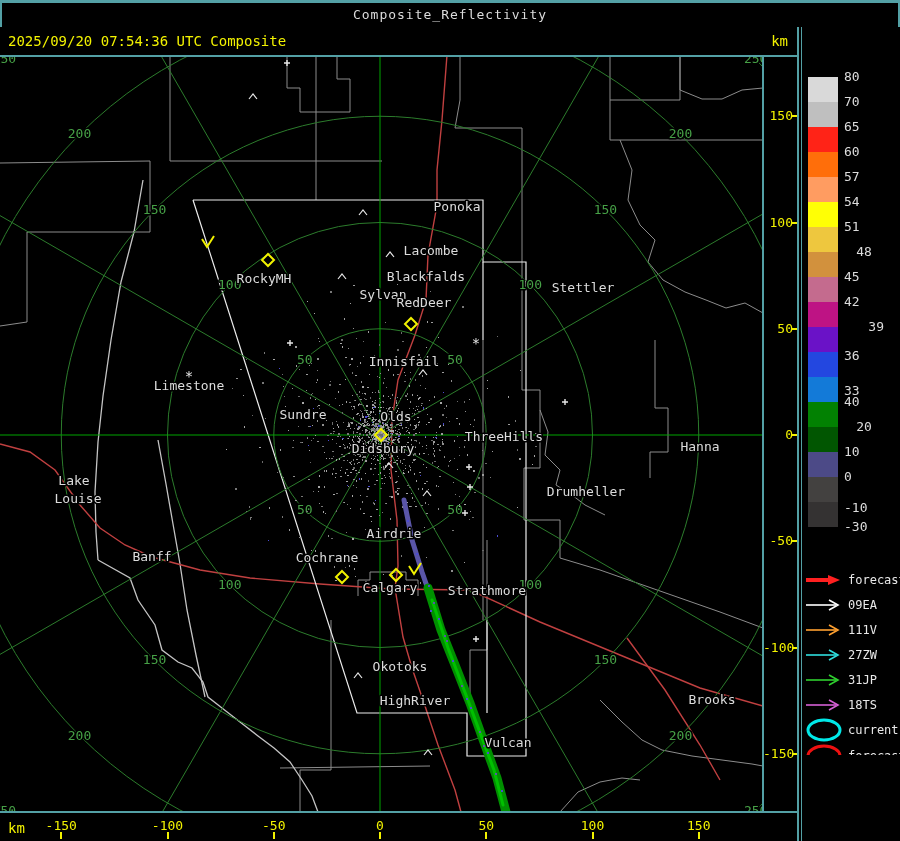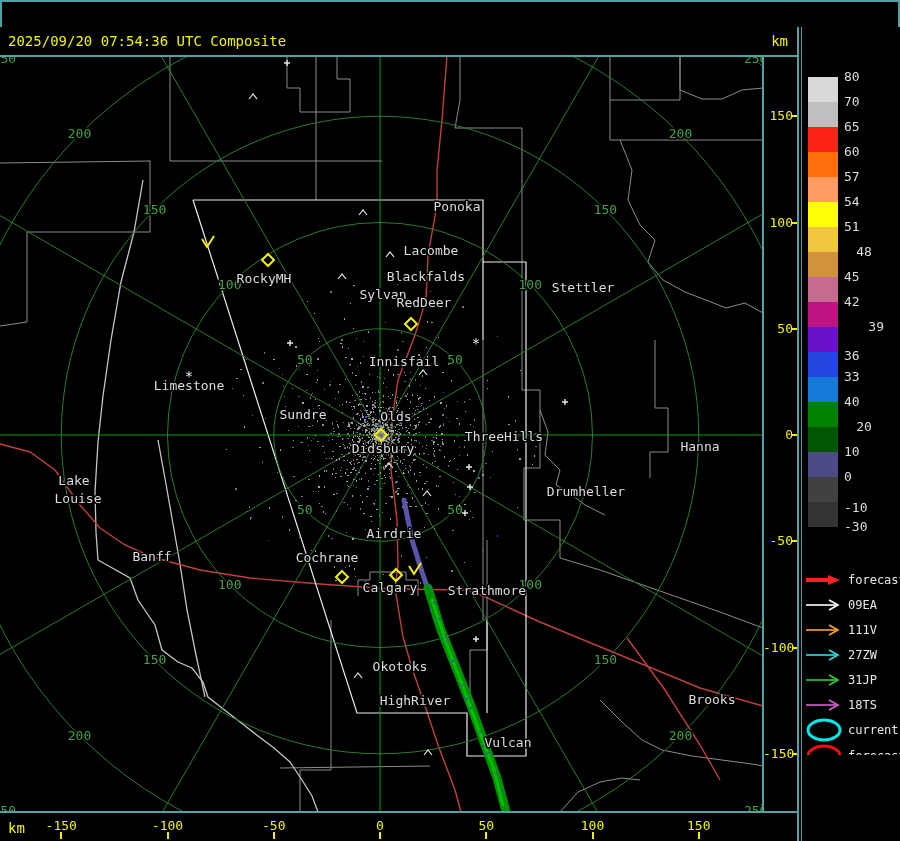--- a/index.html
+++ b/index.html
@@ -35,20 +35,21 @@
   .cbar-panel{position:absolute;left:798px;top:27px;width:102px;height:814px;background:#000;}
   .cbar-swatch{position:absolute;left:808px;width:30px;}
   .cbar-label{position:absolute;left:844px;width:40px;color:var(--txt);font-size:13px;height:16px;line-height:16px;}
   svg text{paint-order:stroke;stroke:#000;stroke-width:3px;stroke-linejoin:round;}
 </style>
 </head>
 <body>
 
 <div class="screen">
 
+  <div class="titlebar">Composite_Reflectivity</div>
 
   <div class="headerbar">
     <div class="datetime">2025/09/20 07:54:36 UTC Composite</div>
     <div class="hdr-km">km</div>
   </div>
 
   <div class="map-wrap">
     <svg id="map-svg" width="763" height="757" viewBox="0 55 763 757" style="position:absolute;left:0;top:0;">
         <g>
           <polyline points="316,56 316,200" fill="none" stroke="#8c8c8c" stroke-width="1"></polyline>
@@ -1716,20 +1717,20 @@
     <div class="cbar-label" style="top:119px;">65</div>
     <div class="cbar-label" style="top:144px;">60</div>
     <div class="cbar-label" style="top:169px;">57</div>
     <div class="cbar-label" style="top:194px;">54</div>
     <div class="cbar-label" style="top:219px;">51</div>
     <div class="cbar-label" style="top:244px;text-align:center;">48</div>
     <div class="cbar-label" style="top:269px;">45</div>
     <div class="cbar-label" style="top:294px;">42</div>
     <div class="cbar-label" style="top:319px;text-align:right;">39</div>
     <div class="cbar-label" style="top:348px;">36</div>
-    <div class="cbar-label" style="top:369px;">33</div>
+    <div class="cbar-label" style="top:383px;">33</div>
     <div class="cbar-label" style="top:394px;">40</div>
     <div class="cbar-label" style="top:419px;text-align:center;">20</div>
     <div class="cbar-label" style="top:444px;">10</div>
     <div class="cbar-label" style="top:469px;">0</div>
     <div class="cbar-label" style="top:500px;">-10</div>
     <div class="cbar-label" style="top:519px;">-30</div>
   </div>
 
 </body></html>

